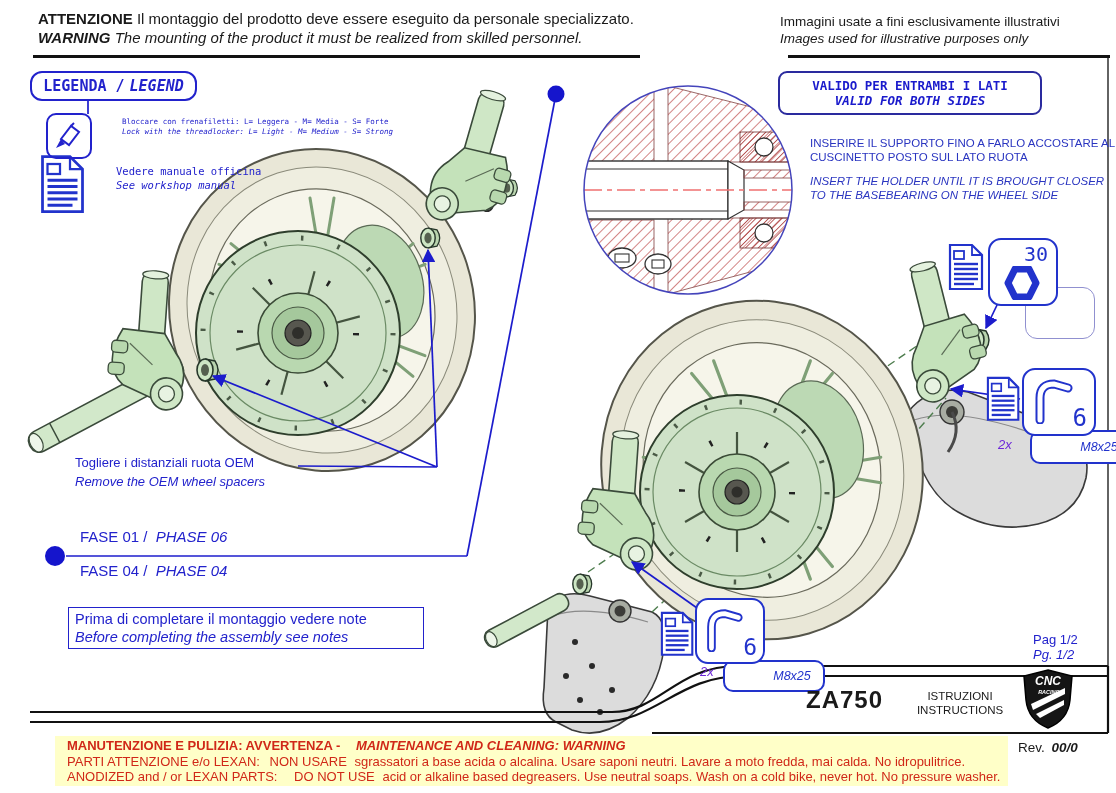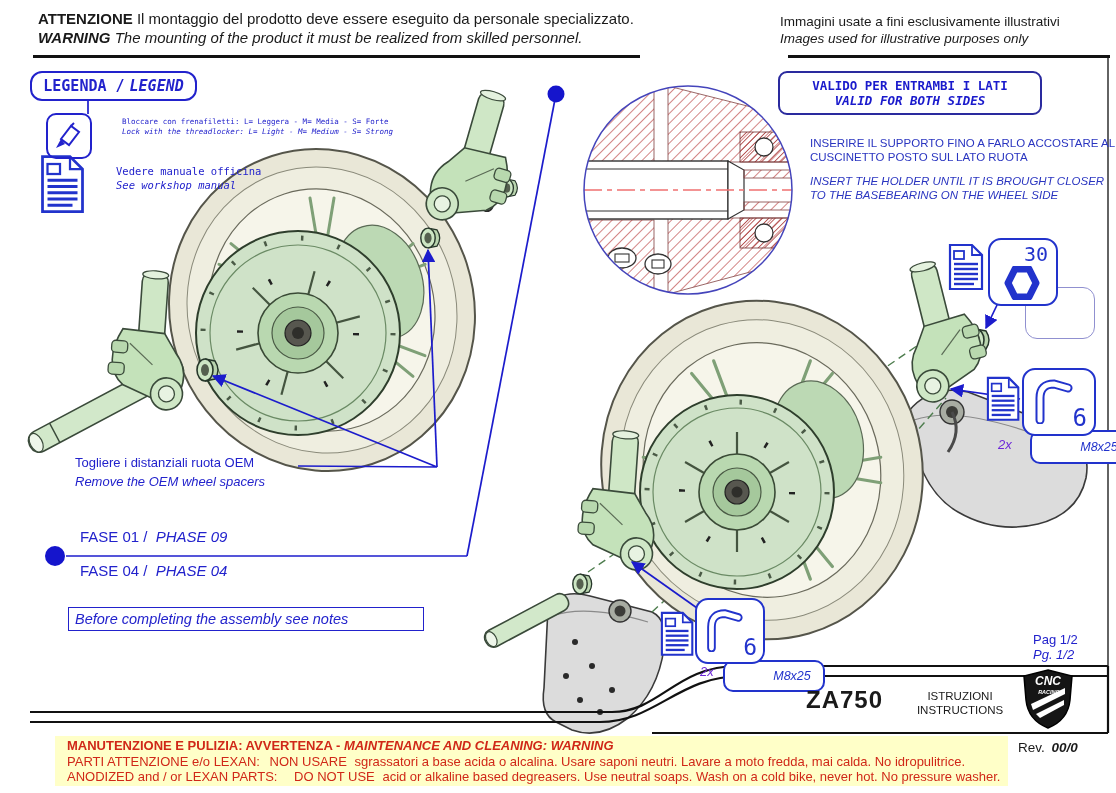--- a/index.html
+++ b/index.html
@@ -324,27 +324,28 @@
     <div>INSERIRE IL SUPPORTO FINO A FARLO ACCOSTARE AL CUSCINETTO POSTO SUL LATO RUOTA</div>
     <div class="it" style="margin-top:10px">INSERT THE HOLDER UNTIL IT IS BROUGHT CLOSER TO THE BASEBEARING ON THE WHEEL SIDE</div>
   </div>
 
   <div class="abs remove-spacers blue">
     <div>Togliere i distanziali ruota OEM</div>
     <div class="it u">Remove the OEM wheel spacers</div>
   </div>
   <div class="abs phase blue" style="left:80px;top:528px;">
     <span>FASE 01 /</span>
-    <span class="it" style="margin-left:4px">PHASE 09</span>
+    <span class="it" style="margin-left:4px">PHASE 06</span>
   </div>
   <div class="abs phase blue" style="left:80px;top:562px;">
     <span>FASE 04 /</span>
     <span class="it" style="margin-left:4px">PHASE 04</span>
   </div>
   <div class="abs note-box blue">
+    <div class="u">Prima di completare il montaggio  vedere note</div>
     <div class="it u">Before completing the assembly see notes</div>
   </div>
 
   <div class="abs ghost" style="left:1025px;top:287px;width:68px;height:50px;"></div>
   <div class="abs hwbox" style="left:988px;top:238px;width:66px;height:64px;">
     <span class="hwnum" style="right:8px;top:2px;font-size:20px;">30</span>
     <svg class="abs" style="left:14px;top:26px" width="36" height="34" viewBox="0 0 36 34">
       <polygon points="11,3 25,3 32,17 25,31 11,31 4,17" fill="none" stroke="#2233cc" stroke-width="7" stroke-linejoin="round"></polygon>
     </svg>
   </div>
@@ -383,21 +384,21 @@
     <div>INSTRUCTIONS</div>
   </div>
   <div class="abs rev">
     <span>Rev.</span>
     <span class="b it" style="margin-left:3px">00/0</span>
   </div>
 
   <div class="abs footer-strip">
     <div>
       <span class="b">MANUTENZIONE E PULIZIA: AVVERTENZA -</span>
-      <span class="b it" style="margin-left:0">MAINTENANCE AND CLEANING: WARNING</span>
+      <span class="b it" style="margin-left:12px">MAINTENANCE AND CLEANING: WARNING</span>
     </div>
     <div>
       <span class="u">PARTI ATTENZIONE  e/o LEXAN:</span>
       <span style="margin-left:6px">NON USARE</span>
       <span style="margin-left:4px">sgrassatori a base acida o alcalina. Usare saponi neutri. Lavare a moto fredda, mai calda. No idropulitrice.</span>
     </div>
     <div>
       <span class="u">ANODIZED and / or LEXAN PARTS:</span>
       <span style="margin-left:13px">DO NOT USE</span>
       <span style="margin-left:4px">acid or alkaline based degreasers. Use neutral soaps. Wash on a cold bike, never hot. No pressure washer.</span>

